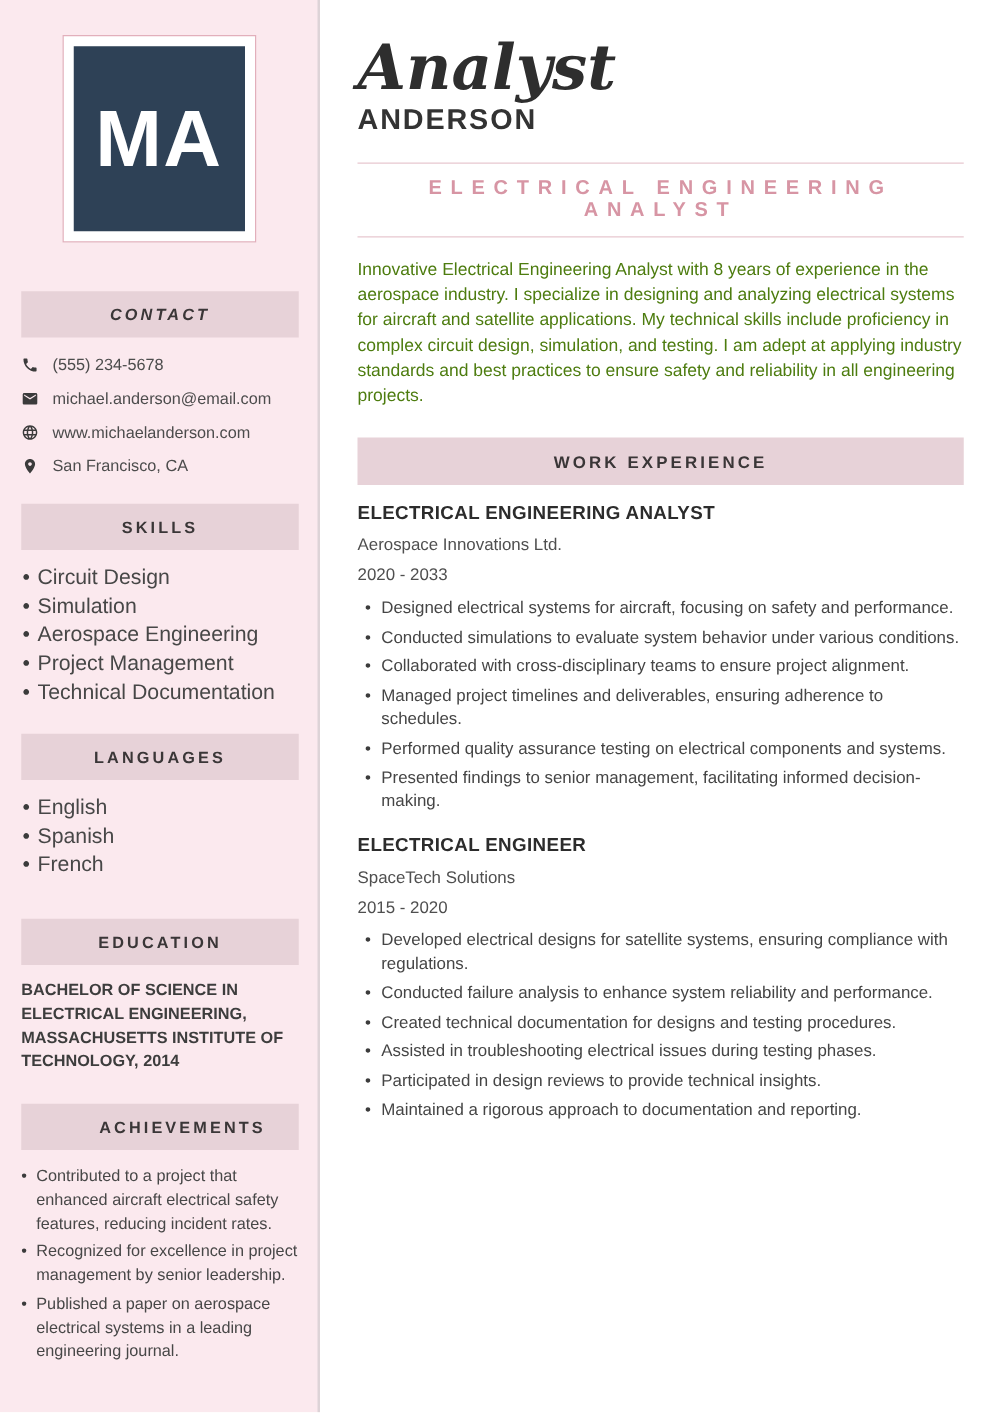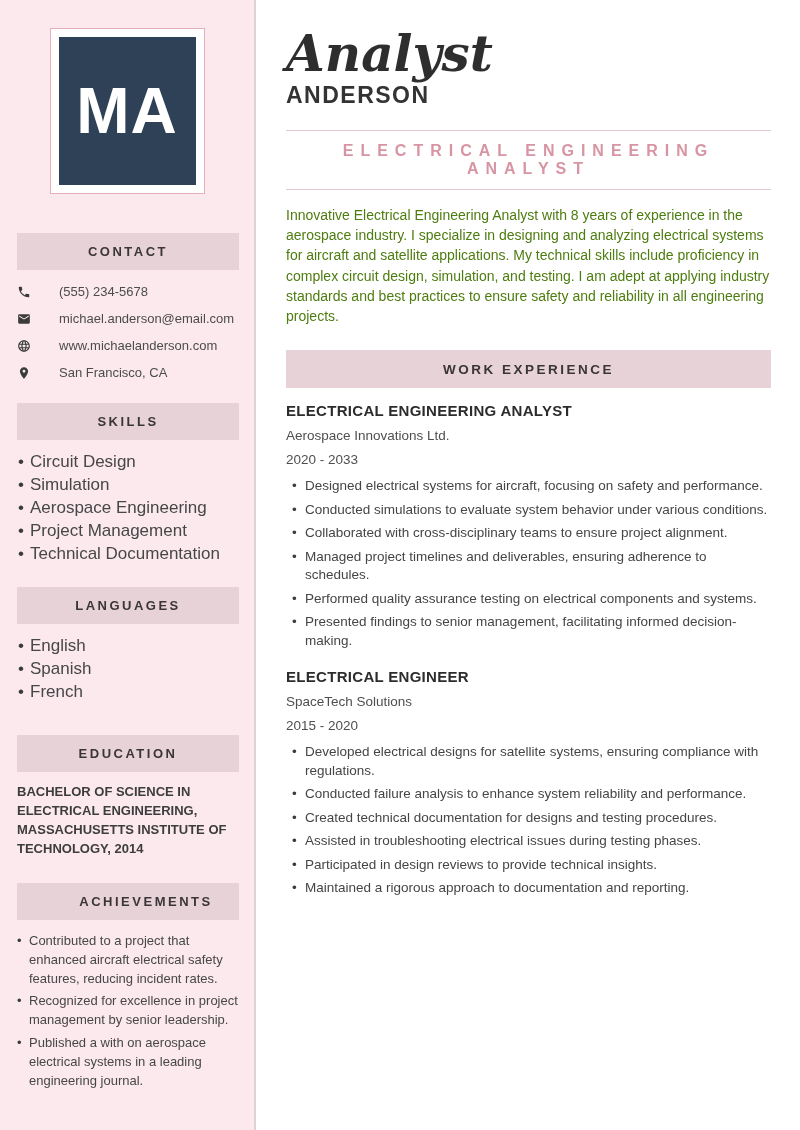--- a/index.html
+++ b/index.html
@@ -19,28 +19,28 @@
   .monogram {
     width: 100%; height: 100%; background: #2e4156;
     display: flex; align-items: center; justify-content: center;
     color: #ffffff; font-size: 64px; font-weight: 600; letter-spacing: 1px; text-align: center;
   }
   .side-band {
     margin: 0 15px 0 17px; height: 37px; background: #e7d2d8;
     display: flex; align-items: center; justify-content: center;
     font-size: 13px; font-weight: 700; letter-spacing: 2.5px; color: #3a3637;
   }
-  .band-contact { margin-top: 39px; }
+  .band-contact { margin-top: 39px; font-style: italic; }
   .band-skills { margin-top: 17px; }
   .band-languages { margin-top: 22px; }
   .band-education { margin-top: 32px; }
   .band-achievements { margin-top: 25px; padding-left: 36px; }
 
   .contact-list { margin: 8px 15px 0 17px; }
-  .contact-item { display: flex; align-items: center; height: 27px; gap: 28px; }
+  .contact-item { display: flex; align-items: center; height: 27px; gap: 11px; }
   .contact-item svg { width: 14px; height: 14px; fill: #3b3b3b; flex-shrink: 0; }
   .contact-text { font-size: 13px; color: #4c4c4c; white-space: nowrap; }
 
   ul.dot-list { list-style: none; margin: 10px 15px 0 17px; }
   ul.dot-list li {
     position: relative; padding-left: 13px; font-size: 17px; color: #474747;
     line-height: 23px;
   }
   ul.dot-list li::before { content: "•"; position: absolute; left: 1px; color: #3b3b3b; }
 
@@ -157,21 +157,21 @@
     </div>
     <div class="education-text">BACHELOR OF SCIENCE IN ELECTRICAL ENGINEERING, MASSACHUSETTS INSTITUTE OF TECHNOLOGY, 2014</div>
 
     <div class="side-band band-achievements">
       <span>ACHIEVEMENTS</span>
     </div>
     <ul class="ach-list">
 
     <li>Contributed to a project that enhanced aircraft electrical safety features, reducing incident rates.</li>
         <li>Recognized for excellence in project management by senior leadership.</li>
-        <li>Published a with on aerospace electrical systems in a leading engineering journal.</li>
+        <li>Published a paper on aerospace electrical systems in a leading engineering journal.</li>
       </ul>
 
   </aside>
 
   <main class="main">
 
     <div class="name-first">Analyst</div>
     <div class="name-last">ANDERSON</div>
 
     <hr class="rule">

